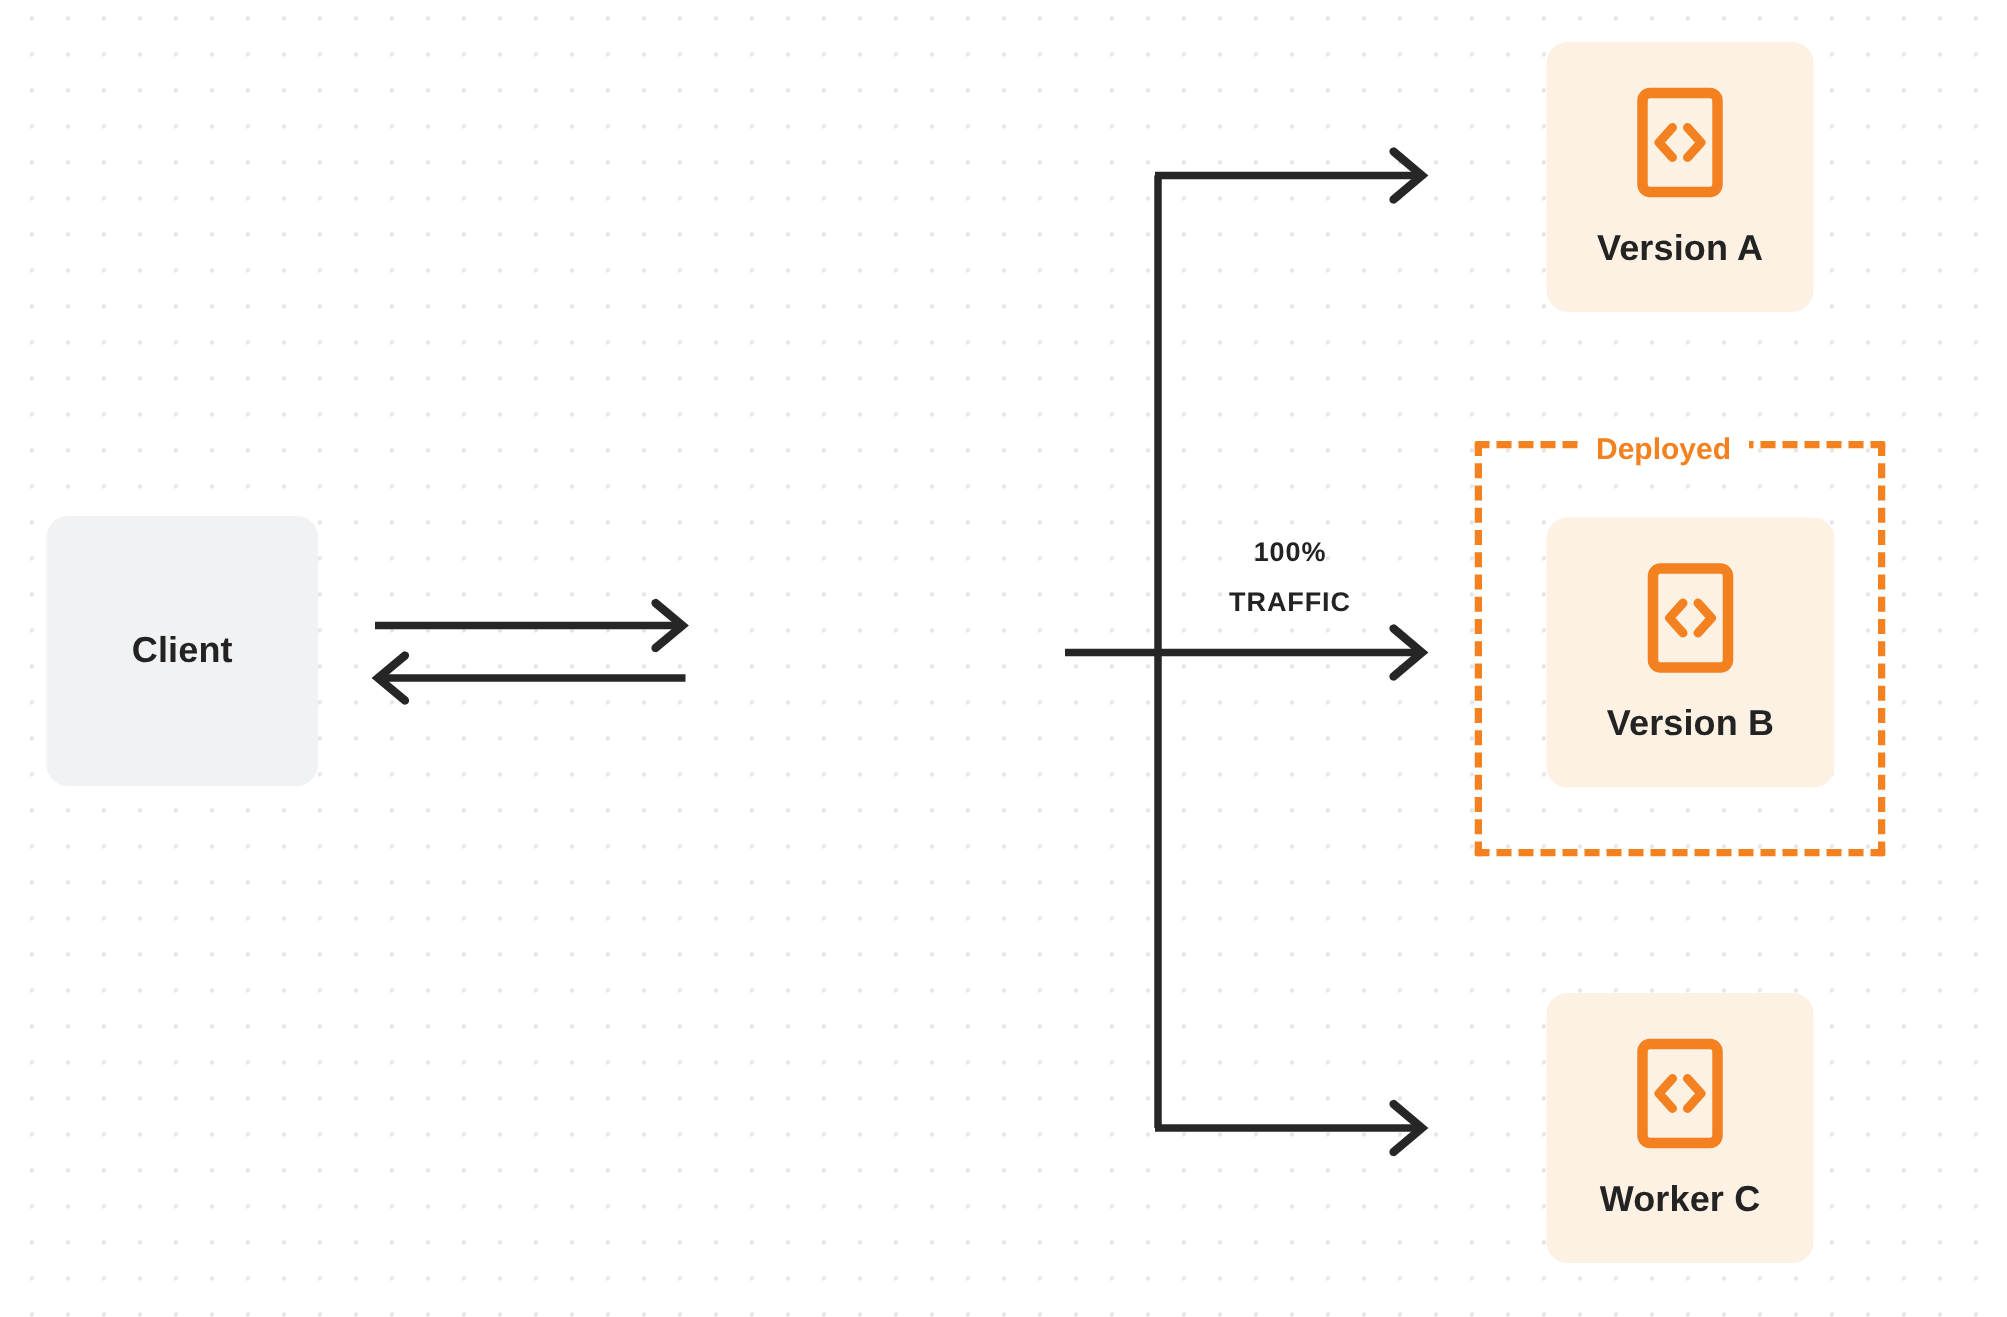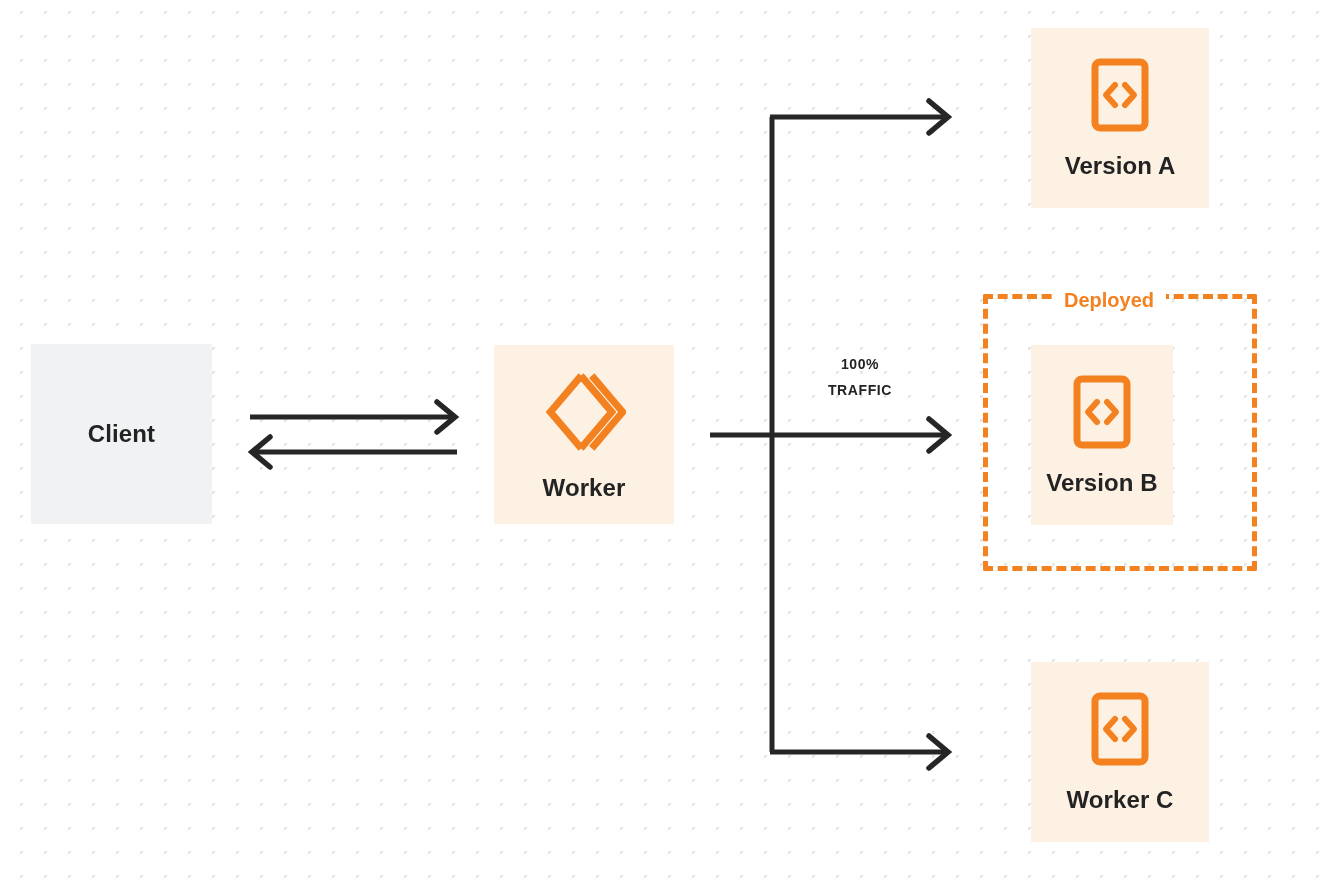--- a/index.html
+++ b/index.html
@@ -18,21 +18,21 @@
     background-color: #ffffff;
     background-image: radial-gradient(circle at 1px 1px, #e6e6e6 1.6px, transparent 1.7px);
     background-size: 24px 24px;
     background-position: 20px 11px;
   }
 
   
   .node {
     position: absolute;
     box-sizing: border-box;
-    border-radius: 0;
+    border-radius: 14px;
     display: flex;
     flex-direction: column;
     align-items: center;
     justify-content: center;
   }
   .node.client {
     background: #f1f2f3;
   }
   .node.warm {
     background: #fdf1e3;
@@ -71,21 +71,21 @@
     line-height: 1;
     padding: 3px 12px;
     white-space: nowrap;
   }
 
   
   .traffic-label {
     position: absolute;
     text-align: center;
     color: #232323;
-    font-size: 14px;
+    font-size: 18px;
     font-weight: bold;
     letter-spacing: 0.6px;
     line-height: 1.85;
     white-space: nowrap;
   }
 
   
   #wires {
     position: absolute;
     left: 0; top: 0;
@@ -109,46 +109,36 @@
 </style>
 </head>
 <body>
 
 <div id="stage">
 
   <div class="node client" style="left:31px; top:344px; width:181px; height:180px;">
     <span class="node-label">Client</span>
   </div>
 
-  <div class="node warm" style="left:494px; top:345px; width:180px; height:179px;">
-    <span>
-      <svg class="icon-worker" viewBox="0 0 100 100" aria-hidden="true">
-        <path d="M44 10 L10 50 L44 90" fill="none" stroke="#F48120" stroke-width="8.5" stroke-linecap="square" stroke-linejoin="miter"></path>
-        <path d="M49 10 L83 50 L49 90" fill="none" stroke="#F48120" stroke-width="8.5" stroke-linecap="square" stroke-linejoin="miter"></path>
-        <path d="M62 10 L96 50 L62 90" fill="none" stroke="#F48120" stroke-width="8.5" stroke-linecap="square" stroke-linejoin="miter"></path>
-      </svg>
-    </span>
-    <span class="node-label">Worker</span>
-  </div>
 
   <div class="node warm" style="left:1031px; top:28px; width:178px; height:180px;">
     <span>
       <svg class="icon-code" viewBox="0 0 58 74" aria-hidden="true">
         <rect x="4" y="4" width="50" height="66" rx="5" ry="5" fill="none" stroke="#F48120" stroke-width="7"></rect>
         <path d="M24 27 L15 37 L24 47" fill="none" stroke="#F48120" stroke-width="6" stroke-linecap="round" stroke-linejoin="round"></path>
         <path d="M34 27 L43 37 L34 47" fill="none" stroke="#F48120" stroke-width="6" stroke-linecap="round" stroke-linejoin="round"></path>
       </svg>
     </span>
     <span class="node-label">Version A</span>
   </div>
 
   <div class="deployed-box" style="left:983px; top:294px; width:274px; height:277px;"></div>
   <div class="deployed-label" style="left:1052px; top:287px;">Deployed</div>
 
-  <div class="node warm" style="left:1031px; top:345px; width:142px; height:180px;">
+  <div class="node warm" style="left:1031px; top:345px; width:192px; height:180px;">
     <span>
       <svg class="icon-code" viewBox="0 0 58 74" aria-hidden="true">
         <rect x="4" y="4" width="50" height="66" rx="5" ry="5" fill="none" stroke="#F48120" stroke-width="7"></rect>
         <path d="M24 27 L15 37 L24 47" fill="none" stroke="#F48120" stroke-width="6" stroke-linecap="round" stroke-linejoin="round"></path>
         <path d="M34 27 L43 37 L34 47" fill="none" stroke="#F48120" stroke-width="6" stroke-linecap="round" stroke-linejoin="round"></path>
       </svg>
     </span>
     <span class="node-label">Version B</span>
   </div>
 

